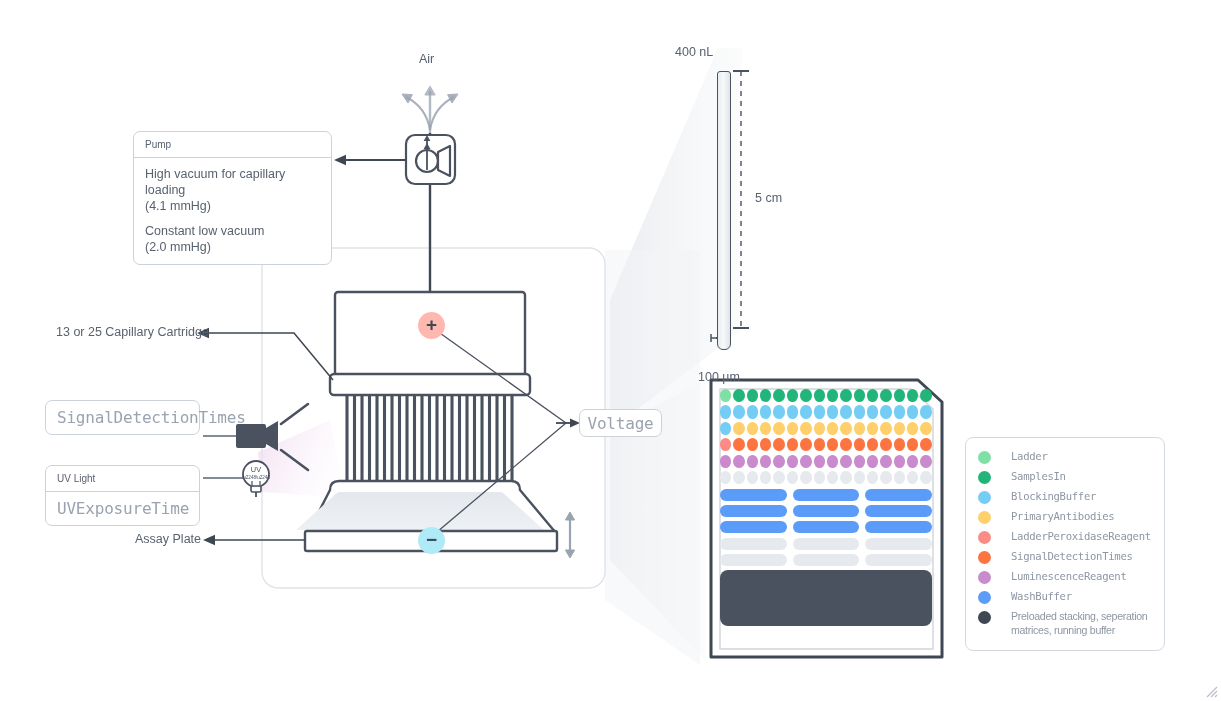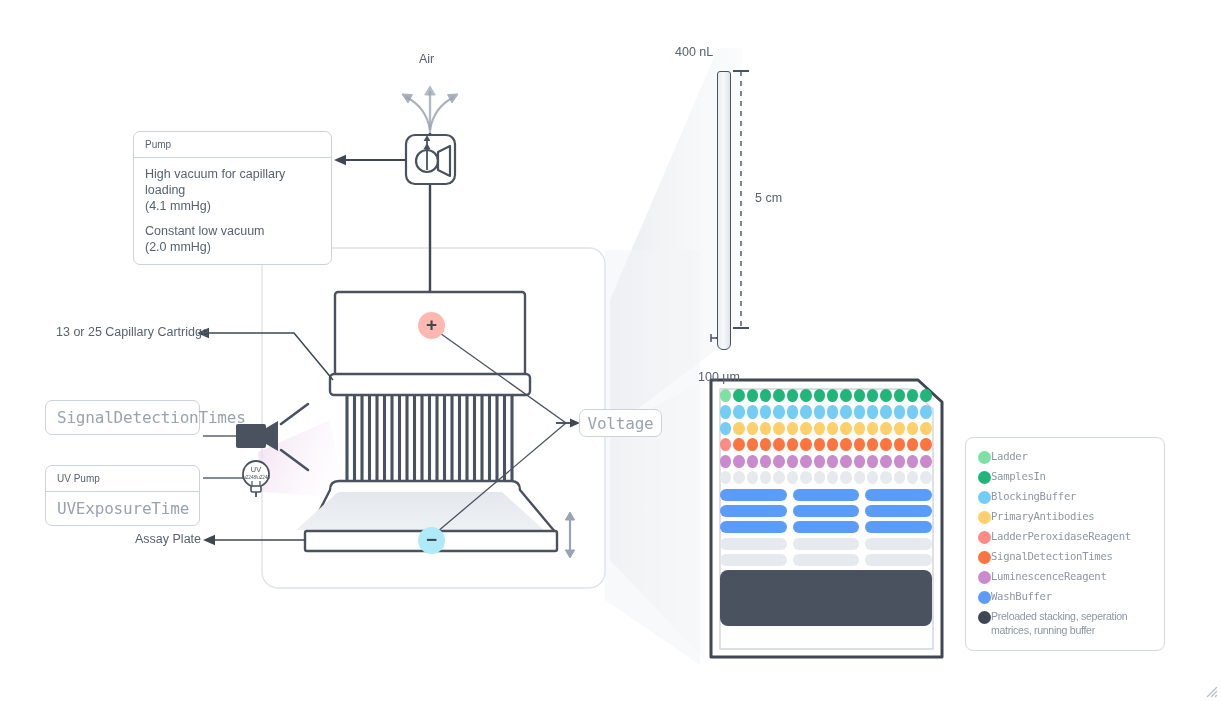--- a/index.html
+++ b/index.html
@@ -23,21 +23,21 @@
   .lbl{position:absolute;font-size:12.5px;color:#58626f;white-space:nowrap;}
 
   
   #legend{position:absolute;left:965px;top:437px;width:200px;
           border:1px solid #d4d9e0;border-radius:8px;background:#fff;
           padding:12px 11px 12px 12px;box-sizing:border-box;}
   .lg-row{display:flex;align-items:flex-start;margin-bottom:6px;}
   .lg-row:last-child{margin-bottom:0;}
   .lg-dot{width:13px;height:13px;border-radius:50%;flex:0 0 13px;margin-top:1px;}
   .lg-txt{font-family:"DejaVu Sans Mono",monospace;font-size:10.6px;color:#8d96a3;
-          margin-left:0;line-height:1.32;letter-spacing:-0.3px;}
+          margin-left:20px;line-height:1.32;letter-spacing:-0.3px;}
   .lg-txt.wrap{font-family:"Liberation Sans",sans-serif;font-size:10.6px;}
 
   
   #plate{position:absolute;left:709px;top:378px;width:234px;height:281px;}
   .plate-inner{position:absolute;left:11px;top:11px;right:11px;bottom:11px;}
   .well-row{display:flex;justify-content:space-between;margin-bottom:3.2px;}
   .well{width:11.4px;height:13.2px;border-radius:5.7px/6.6px;}
   .bar-row{display:flex;justify-content:space-between;margin-bottom:4.2px;}
   .bar{height:12px;border-radius:6px;width:31.5%;}
   .block{height:56px;border-radius:8px;margin-top:3px;}
@@ -220,21 +220,21 @@
     </div>
   </div>
 
   <div class="card" id="ccd-card" style="left:45px;top:400px;width:155px;">
     <div class="body" style="padding:7px 11px;">
       <span class="mono">SignalDetectionTimes</span>
     </div>
   </div>
 
   <div class="card" id="uv-card" style="left:45px;top:465px;width:155px;">
-    <div class="hdr">UV Pump</div>
+    <div class="hdr">UV Light</div>
     <div class="body" style="padding:7px 11px;">
       <span class="mono">UVExposureTime</span>
     </div>
   </div>
 
   <div class="pill" id="voltage-pill" style="left:579px;top:409px;width:83px;height:28px;">
     <span class="mono">Voltage</span>
   </div>
 
   <div style="position:absolute;left:418px;top:312px;width:27px;height:27px;border-radius:50%;

